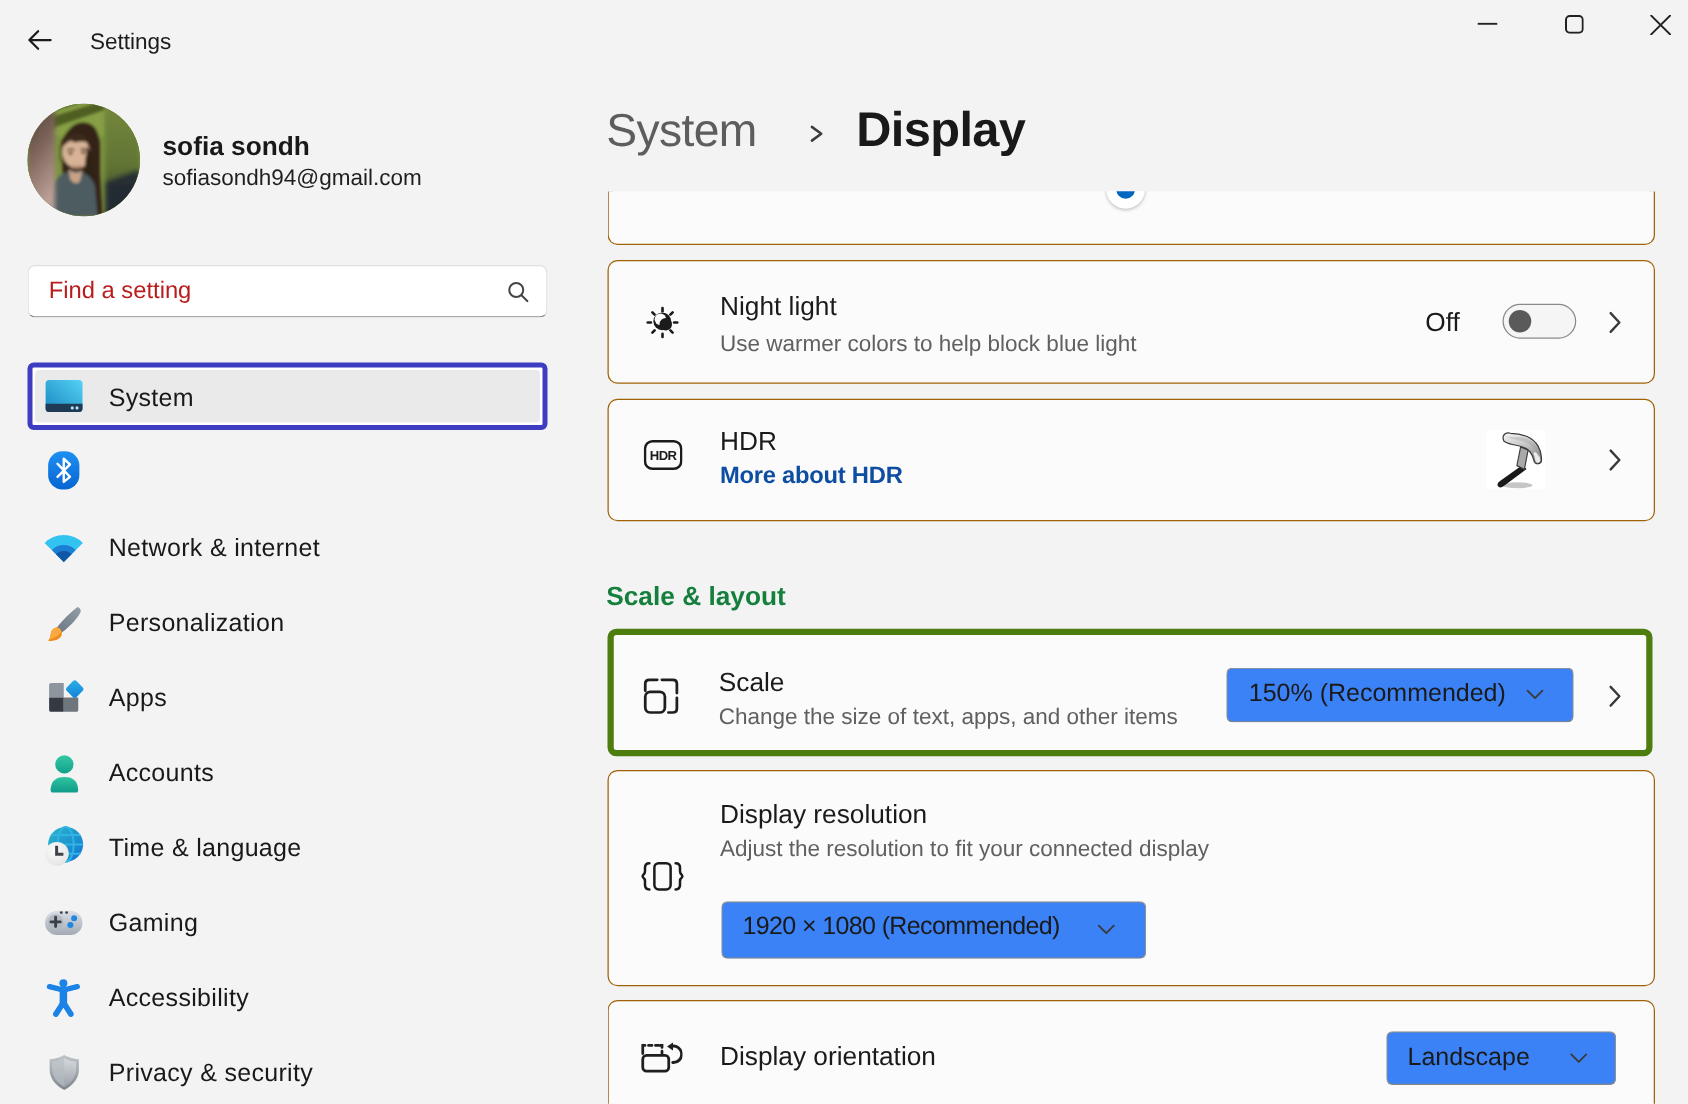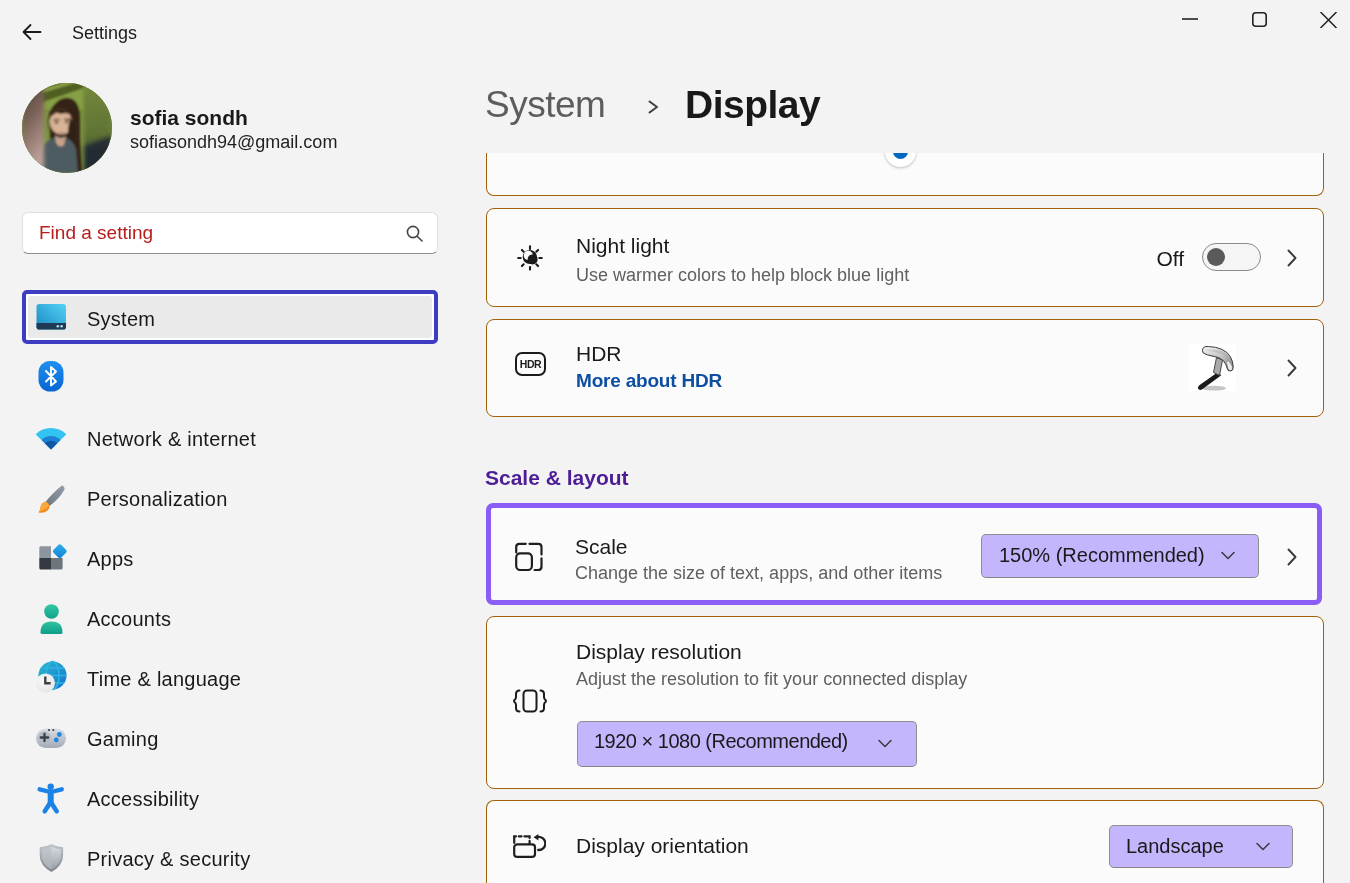--- a/index.html
+++ b/index.html
@@ -27,28 +27,28 @@
 
 #crumb1 { left:485px; top:84px; font-size:37px; letter-spacing:-0.5px; color:#5d5d5d; }
 #crumb2 { left:685px; top:83px; font-size:39px; letter-spacing:-0.5px; font-weight:bold; color:#191919; }
 
 .card { position:absolute; left:486px; width:838px; background:#fbfbfb; border:1px solid #a16207; border-radius:8px; }
 .rowtitle { font-size:21px; color:#1a1a1a; }
 .rowsub { font-size:18px; color:#606060; }
 .chev { position:absolute; width:10px; height:18px; }
 
 
-.dd { position:absolute; background:#c4b5fd; border:1px solid #8f8f8f; border-bottom-color:#858585; border-radius:5px; font-size:20px; color:#1a1a1a; }
+.dd { position:absolute; background:#3b82f6; border:1px solid #8f8f8f; border-bottom-color:#858585; border-radius:5px; font-size:20px; color:#1a1a1a; }
 
 #toggle { position:absolute; left:715px; top:34px; width:59px; height:28px; border:1px solid #8a8a8a; border-radius:14px; background:#f5f5f5; }
 #toggle .knob { position:absolute; left:4px; top:4px; width:18px; height:18px; border-radius:50%; background:#5a5a5a; }
 
-#sectionHdr { left:485px; top:466px; font-size:21px; font-weight:bold; color:#4c1d95; }
-
-#scaleSel { left:486px; top:503px; width:836px; height:102px; border:5px solid #8b5cf6; border-radius:7px; background:#fbfbfb; }
+#sectionHdr { left:485px; top:466px; font-size:21px; font-weight:bold; color:#15803d; }
+
+#scaleSel { left:486px; top:503px; width:836px; height:102px; border:5px solid #4d7c0f; border-radius:7px; background:#fbfbfb; }
 </style>
 </head>
 <body>
 
 <svg class="abs" style="left:22px;top:23px" width="20" height="18" viewBox="0 0 20 18">
   <path d="M1.5 9 H18.5 M1.5 9 L8.5 2 M1.5 9 L8.5 16" stroke="#1b1b1b" stroke-width="1.8" fill="none" stroke-linecap="round" stroke-linejoin="round"></path>
 </svg>
 <div class="abs" id="settingsTitle">Settings</div>
 
 <svg class="abs" style="left:1182px;top:18px" width="16" height="2" viewBox="0 0 16 2">
@@ -296,21 +296,21 @@
       <path d="M7.9 24.1 L9.7 22.3"></path>
       <path d="M4.2 16 L6.7 16"></path>
       <path d="M7.9 7.9 L9.7 9.7"></path>
     </g>
     <circle cx="15.8" cy="15" r="7.1" fill="#1b1b1b"></circle>
     <circle cx="14.35" cy="13.45" r="4.65" fill="#fbfbfb"></circle>
     <circle cx="18.6" cy="17.4" r="5" fill="#1b1b1b"></circle>
   </svg>
   <div class="rowtitle" style="position:absolute;left:89px;top:25px">Night light</div>
   <div class="rowsub" style="position:absolute;left:89px;top:56px">Use warmer colors to help block blue light</div>
-  <div style="position:absolute;left:637px;top:0;width:60px;line-height:99px;font-size:21px;text-align:right">Off</div>
+  <div style="position:absolute;left:637px;top:0;width:60px;line-height:99px;font-size:21px;text-align:center">Off</div>
   <div id="toggle">
       <div class="knob"></div>
     </div>
   <svg class="chev" style="left:800px;top:40px" viewBox="0 0 10 18">
       <path d="M1.5 1.5 L8.5 9 L1.5 16.5" stroke="#3a3a3a" stroke-width="1.9" fill="none" stroke-linecap="round" stroke-linejoin="round"></path>
     </svg>
 </div>
 
 <div class="card" style="top:319px;height:98px;">
   <svg style="position:absolute;left:28px;top:32px" width="31" height="24" viewBox="0 0 31 24">

